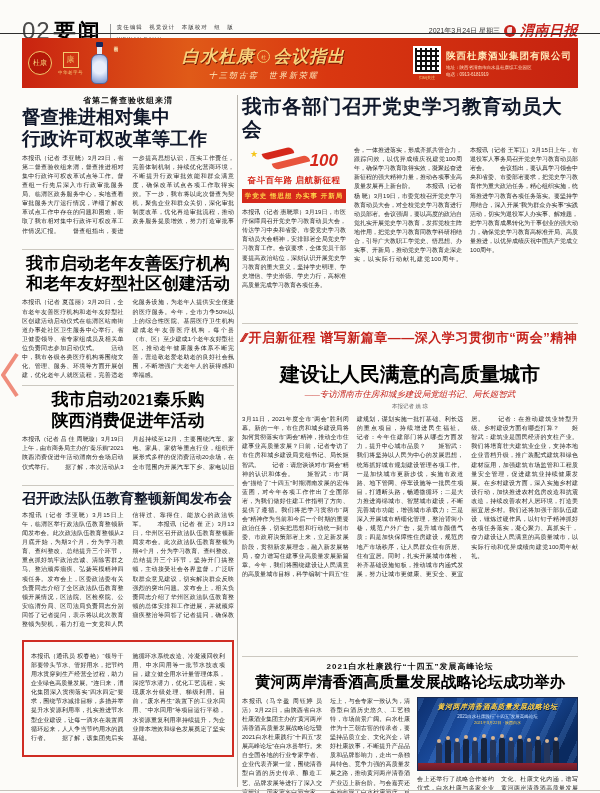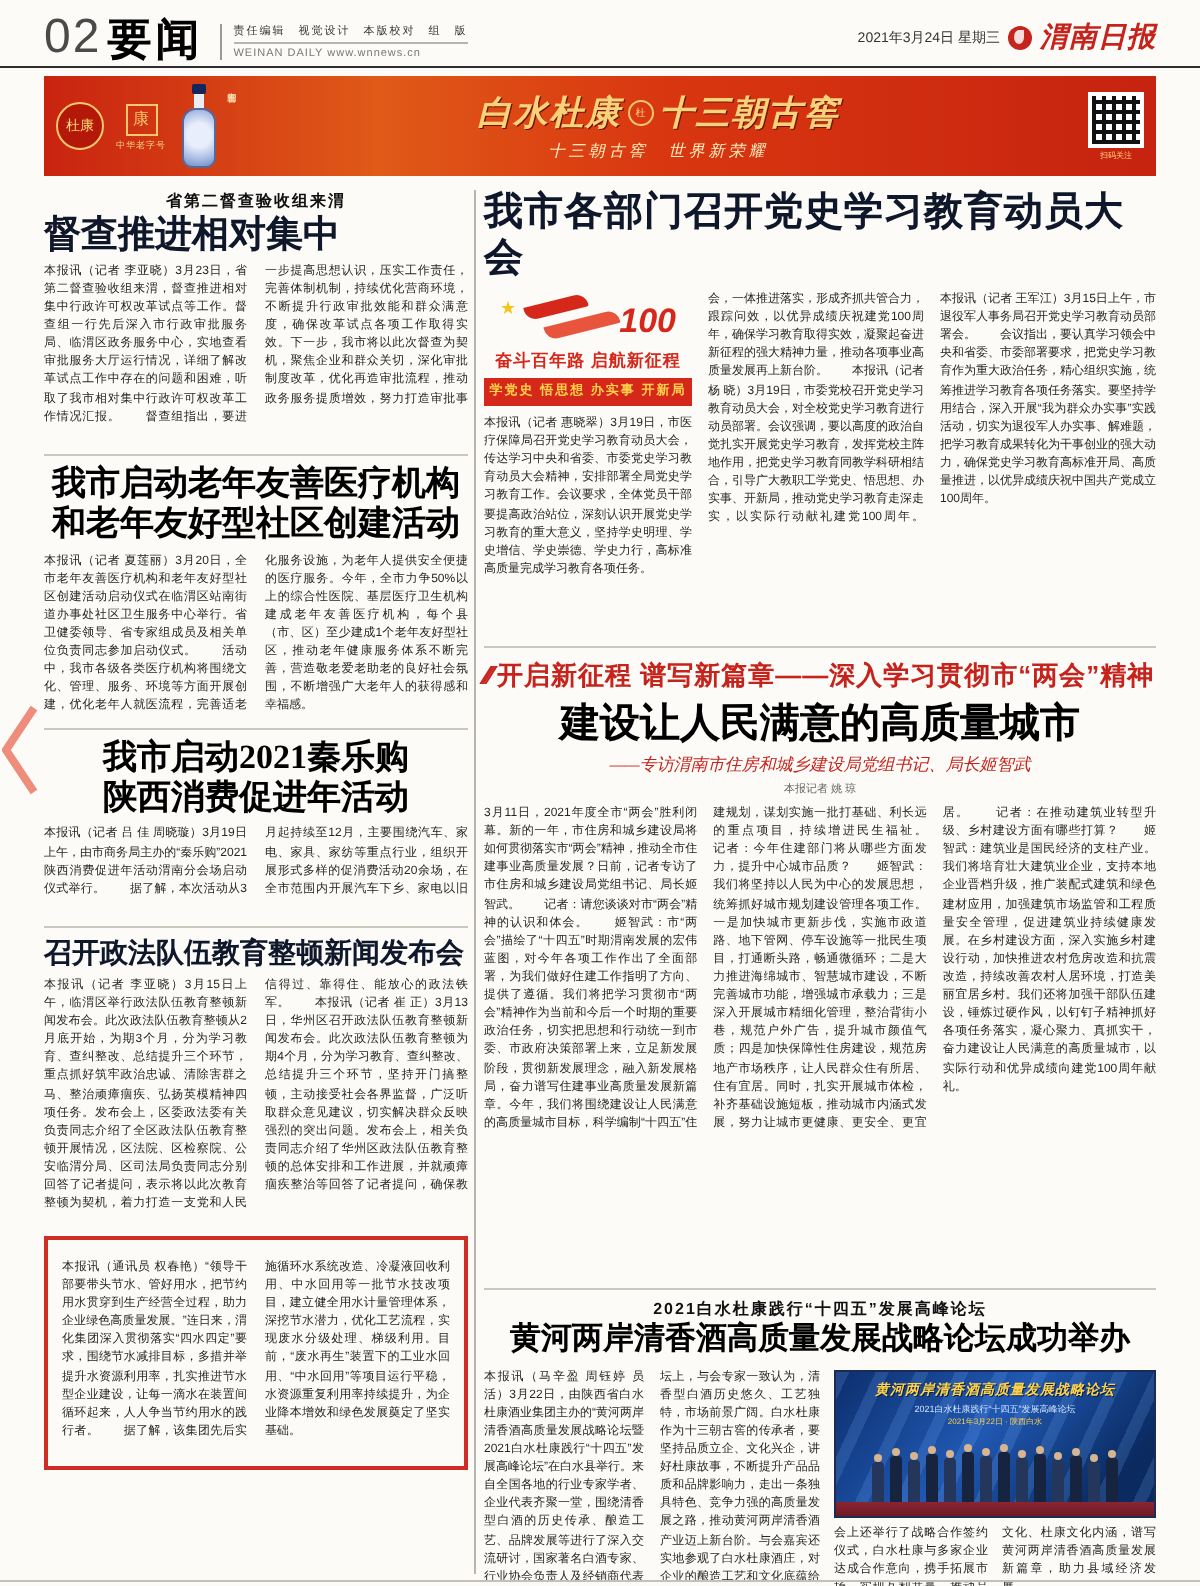--- a/index.html
+++ b/index.html
@@ -1,19 +1,19 @@
 <!DOCTYPE html>
 <html><head>
 <meta charset="utf-8">
 <style>
   html,body{margin:0;padding:0;background:#e9e7e2;}
   #page{position:relative;width:600px;height:793px;background:#fcfbf8;overflow:hidden;
         font-family:"Liberation Sans","DejaVu Sans",sans-serif;color:#222;}
   
-  .hdr{position:absolute;top:4px;left:22px;right:22px;height:27px;display:flex;align-items:flex-end;}
+  .hdr{position:absolute;top:16px;left:22px;right:22px;height:27px;display:flex;align-items:flex-end;}
   .hdr-page{font-size:24px;color:#4a4a4a;letter-spacing:1px;line-height:1;}
   .hdr-sec{font-size:22px;font-weight:bold;color:#000;margin-left:3px;letter-spacing:2px;line-height:1;}
   .hdr-credits{margin-left:8px;border-left:1px solid #999;padding-left:6px;margin-bottom:1px;}
   .credits-top{font-size:5.5px;color:#333;letter-spacing:1px;padding-bottom:2px;border-bottom:1px solid #b5b5b5;}
   .credits-bot{font-size:5.5px;color:#777;letter-spacing:.5px;padding-top:2px;}
   .hdr-right{margin-left:auto;display:flex;align-items:center;gap:4px;margin-bottom:3px;}
   .hdr-date{font-size:7px;color:#333;}
   .logo-disc{width:12px;height:12px;border-radius:50%;background:#c5231c;position:relative;}
   .logo-disc:after{content:"";position:absolute;left:3px;top:2px;width:5px;height:7px;background:#fff;border-radius:50% 0 50% 50%;opacity:.85;}
   .logo-name{font-size:14px;font-weight:bold;color:#c5231c;font-family:"Liberation Serif","DejaVu Serif",serif;font-style:italic;letter-spacing:.5px;}
@@ -129,42 +129,48 @@
     <div class="bottle">
       <div class="bottle-cap"></div>
       <div class="bottle-neck"></div>
       <div class="bottle-body"></div>
     </div>
     <div class="ad-v">十三朝古窖</div>
     <div class="ad-callig">
       <div class="ad-line1">
         <span class="callig">白水杜康</span>
         <span class="medal">杜</span>
-        <span class="callig">十三朝古窖</span>
+        <span class="callig">会议指出</span>
       </div>
       <div class="ad-line2">十三朝古窖　世界新荣耀</div>
     </div>
     <div class="ad-right">
       <div class="qrwrap">
         <div class="qr">
             <div class="qr-in"></div>
           </div>
         <div class="qr-cap">扫码关注</div>
       </div>
+      <div>
+        <div class="ad-co-name">陕西杜康酒业集团有限公司</div>
+        <div class="ad-co-line">地址：陕西省渭南市白水县杜康镇工业园区</div>
+        <div class="ad-co-line">电话：0913-6181919</div>
+      </div>
     </div>
   </div>
 
   <div class="vdiv"></div>
 
   <div class="leftcol">
 
     <div>
       <div class="kicker">省第二督查验收组来渭</div>
       <div class="t-sans" style="font-size:18.5px;">
         <div>督查推进相对集中</div>
+          <div>行政许可权改革等工作</div>
       </div>
       <div class="body2" style="height:90px;">本报讯（记者 李亚晓）3月23日，省第二督查验收组来渭，督查推进相对集中行政许可权改革试点等工作。督查组一行先后深入市行政审批服务局、临渭区政务服务中心，实地查看审批服务大厅运行情况，详细了解改革试点工作中存在的问题和困难，听取了我市相对集中行政许可权改革工作情况汇报。　　督查组指出，要进一步提高思想认识，压实工作责任，完善体制机制，持续优化营商环境，不断提升行政审批效能和群众满意度，确保改革试点各项工作取得实效。下一步，我市将以此次督查为契机，聚焦企业和群众关切，深化审批制度改革，优化再造审批流程，推动政务服务提质增效，努力打造审批事项最少、办事效率最高、服务质量最优的营商环境。</div>
     </div>
     <div class="sep"></div>
 
     <div>
       <div class="t-serif" style="font-size:17px;">
         <div>我市启动老年友善医疗机构</div>
           <div>和老年友好型社区创建活动</div>
       </div>
@@ -209,21 +215,21 @@
           </div>
           <span>本报讯（记者 惠晓翠）3月19日，市医疗保障局召开党史学习教育动员大会，传达学习中央和省委、市委党史学习教育动员大会精神，安排部署全局党史学习教育工作。会议要求，全体党员干部要提高政治站位，深刻认识开展党史学习教育的重大意义，坚持学史明理、学史增信、学史崇德、学史力行，高标准高质量完成学习教育各项任务。</span>
         </div>
         <div class="r1-c23">会，一体推进落实，形成齐抓共管合力，跟踪问效，以优异成绩庆祝建党100周年，确保学习教育取得实效，凝聚起奋进新征程的强大精神力量，推动各项事业高质量发展再上新台阶。　　本报讯（记者 杨 晓）3月19日，市委党校召开党史学习教育动员大会，对全校党史学习教育进行动员部署。会议强调，要以高度的政治自觉扎实开展党史学习教育，发挥党校主阵地作用，把党史学习教育同教学科研相结合，引导广大教职工学党史、悟思想、办实事、开新局，推动党史学习教育走深走实，以实际行动献礼建党100周年。　　本报讯（记者 王军江）3月15日上午，市退役军人事务局召开党史学习教育动员部署会。　　会议指出，要认真学习领会中央和省委、市委部署要求，把党史学习教育作为重大政治任务，精心组织实施，统筹推进学习教育各项任务落实。要坚持学用结合，深入开展“我为群众办实事”实践活动，切实为退役军人办实事、解难题，把学习教育成果转化为干事创业的强大动力，确保党史学习教育高标准开局、高质量推进，以优异成绩庆祝中国共产党成立100周年。</div>
       </div>
     </div>
     <div class="sep"></div>
 
     <div>
       <div class="r2-kicker"><span class="r2-slash">∕∕∕</span><span>开启新征程 谱写新篇章——深入学习贯彻市“两会”精神</span></div>
-      <div class="t-serif" style="font-size:20px;margin-top:3px;">建设让人民满意的高质量城市</div>
+      <div class="t-serif" style="font-size:20px;margin-top:15px;">建设让人民满意的高质量城市</div>
       <div class="r2-sub">——专访渭南市住房和城乡建设局党组书记、局长姬智武</div>
       <div class="r2-by">本报记者 姚 琼</div>
       <div class="body3" style="height:236px;">3月11日，2021年度全市“两会”胜利闭幕。新的一年，市住房和城乡建设局将如何贯彻落实市“两会”精神，推动全市住建事业高质量发展？日前，记者专访了市住房和城乡建设局党组书记、局长姬智武。　　记者：请您谈谈对市“两会”精神的认识和体会。　　姬智武：市“两会”描绘了“十四五”时期渭南发展的宏伟蓝图，对今年各项工作作出了全面部署，为我们做好住建工作指明了方向、提供了遵循。我们将把学习贯彻市“两会”精神作为当前和今后一个时期的重要政治任务，切实把思想和行动统一到市委、市政府决策部署上来，立足新发展阶段，贯彻新发展理念，融入新发展格局，奋力谱写住建事业高质量发展新篇章。今年，我们将围绕建设让人民满意的高质量城市目标，科学编制“十四五”住建规划，谋划实施一批打基础、利长远的重点项目，持续增进民生福祉。　　记者：今年住建部门将从哪些方面发力，提升中心城市品质？　　姬智武：我们将坚持以人民为中心的发展思想，统筹抓好城市规划建设管理各项工作。一是加快城市更新步伐，实施市政道路、地下管网、停车设施等一批民生项目，打通断头路，畅通微循环；二是大力推进海绵城市、智慧城市建设，不断完善城市功能，增强城市承载力；三是深入开展城市精细化管理，整治背街小巷，规范户外广告，提升城市颜值气质；四是加快保障性住房建设，规范房地产市场秩序，让人民群众住有所居、住有宜居。同时，扎实开展城市体检，补齐基础设施短板，推动城市内涵式发展，努力让城市更健康、更安全、更宜居。　　记者：在推动建筑业转型升级、乡村建设方面有哪些打算？　　姬智武：建筑业是国民经济的支柱产业。我们将培育壮大建筑业企业，支持本地企业晋档升级，推广装配式建筑和绿色建材应用，加强建筑市场监管和工程质量安全管理，促进建筑业持续健康发展。在乡村建设方面，深入实施乡村建设行动，加快推进农村危房改造和抗震改造，持续改善农村人居环境，打造美丽宜居乡村。我们还将加强干部队伍建设，锤炼过硬作风，以钉钉子精神抓好各项任务落实，凝心聚力、真抓实干，奋力建设让人民满意的高质量城市，以实际行动和优异成绩向建党100周年献礼。</div>
     </div>
     <div class="sep"></div>
 
     <div>
       <div class="kicker" style="font-size:8px;">2021白水杜康践行“十四五”发展高峰论坛</div>
       <div class="t-serif" style="font-size:15.5px;margin-top:1px;">黄河两岸清香酒高质量发展战略论坛成功举办</div>
       <div class="r3-row">

